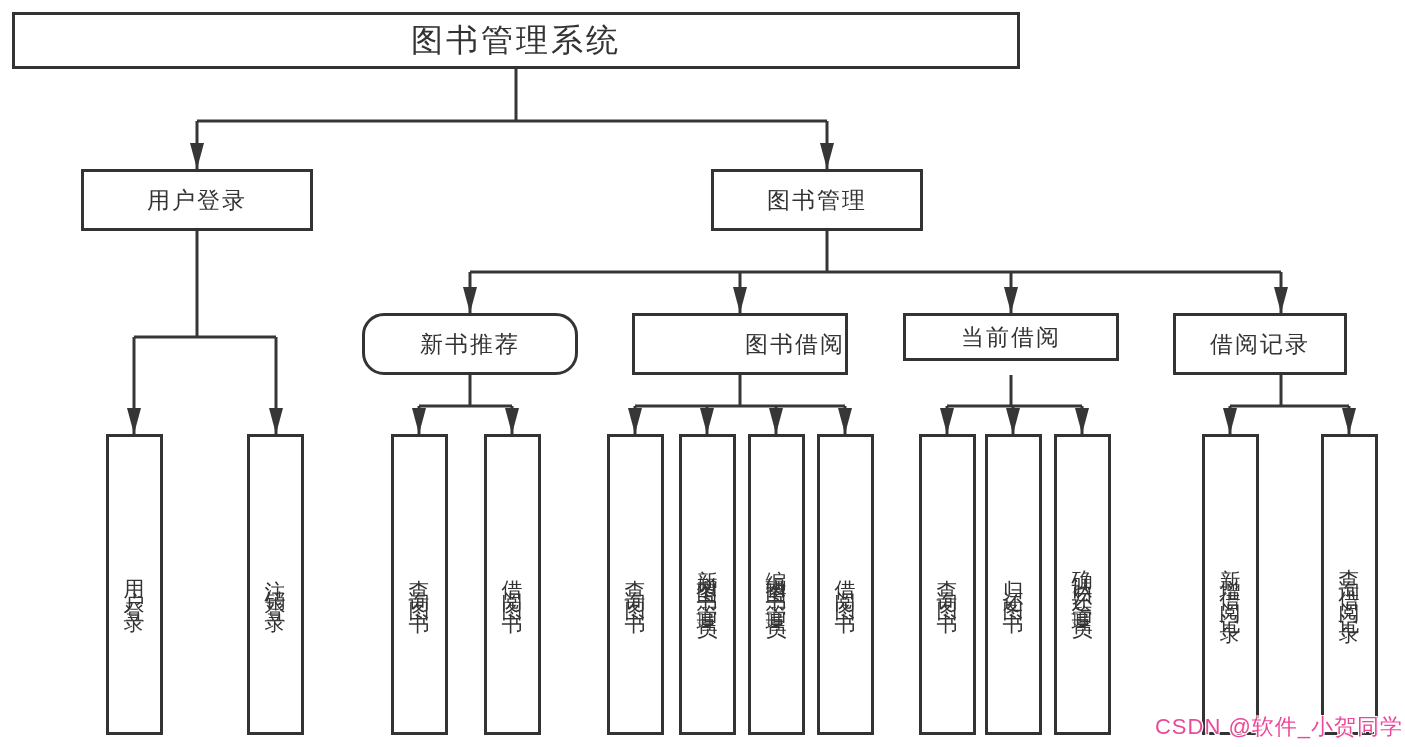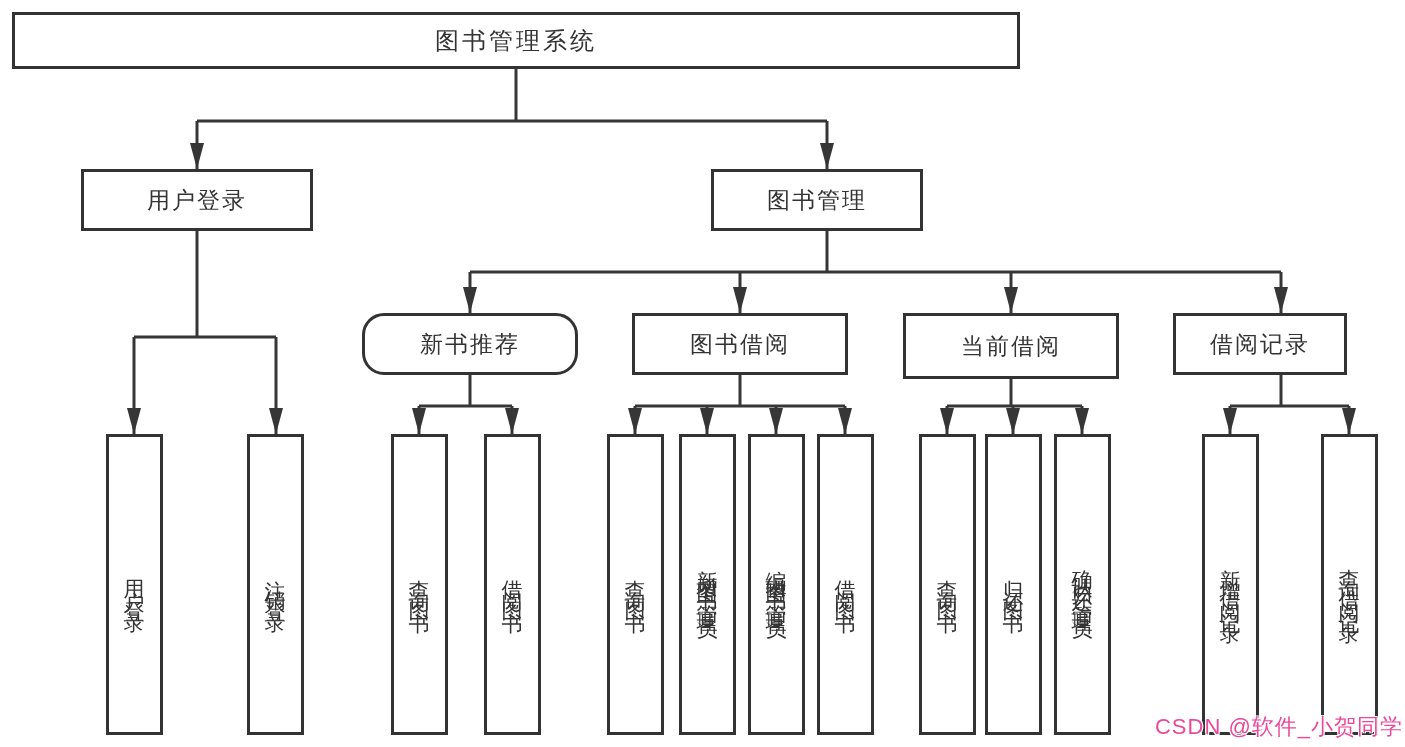--- a/index.html
+++ b/index.html
@@ -22,21 +22,21 @@
     position: absolute;
     box-sizing: border-box;
     border: 3px solid #333333;
     background: #ffffff;
     display: flex;
     align-items: center;
     justify-content: center;
     text-align: center;
   }
   .hbox { font-size: 23px; letter-spacing: 2px; }
-  .root { font-size: 24px; letter-spacing: 3px; align-items: center; }
+  .root { font-size: 32px; letter-spacing: 3px; align-items: center; }
   .vbox { font-size: 21px; }
   .vbox .vtext {
     writing-mode: vertical-rl;
     text-orientation: mixed;
     letter-spacing: 11px;
     line-height: 1;
     white-space: nowrap;
   }
   .vbox .vtext.long { letter-spacing: 7px; }
   .watermark {
@@ -110,24 +110,24 @@
   <div class="node hbox" style="left:81px; top:169px; width:232px; height:62px;">
     <span>用户登录</span>
   </div>
   <div class="node hbox" style="left:711px; top:169px; width:212px; height:62px;">
     <span>图书管理</span>
   </div>
 
   <div class="node hbox" style="left:362px; top:313px; width:216px; height:62px;border-radius:22px;">
     <span>新书推荐</span>
   </div>
-  <div class="node hbox" style="left:632px; top:313px; width:216px; height:62px;">
+  <div class="node hbox" style="left:632px; top:313px; width:216px; height:62px;justify-content:flex-end;">
     <span>图书借阅</span>
   </div>
-  <div class="node hbox" style="left:903px; top:313px; width:216px; height:66px;">
+  <div class="node hbox" style="left:903px; top:313px; width:216px; height:48px;">
     <span>当前借阅</span>
   </div>
   <div class="node hbox" style="left:1173px; top:313px; width:174px; height:62px;">
     <span>借阅记录</span>
   </div>
 
   <div class="node vbox" style="left:106px; top:434px; width:57px; height:301px;">
     <span class="vtext">用户登录</span>
   </div>
   <div class="node vbox" style="left:247px; top:434px; width:57px; height:301px;">

